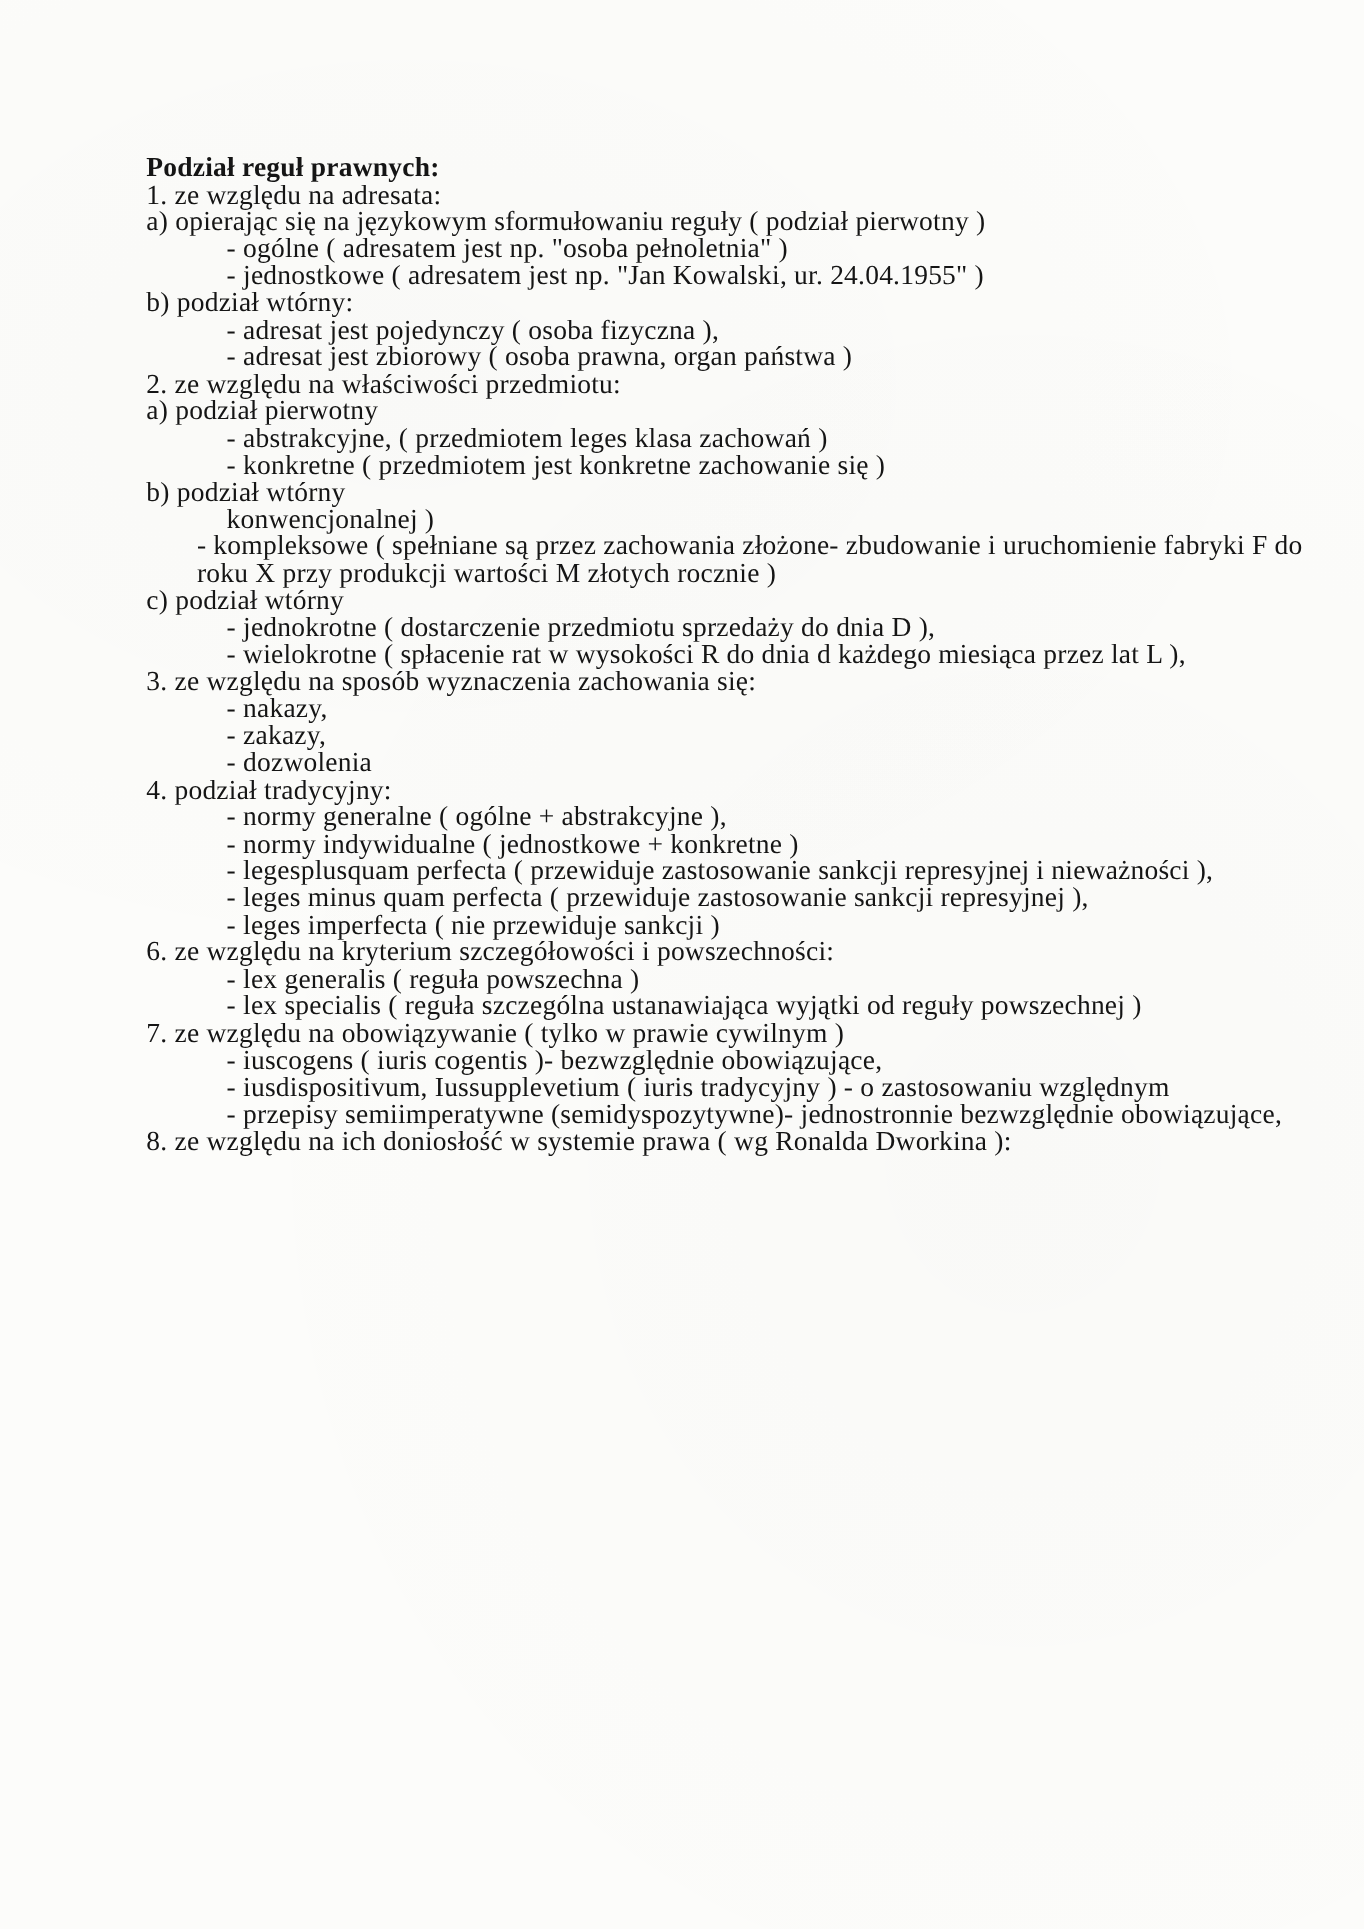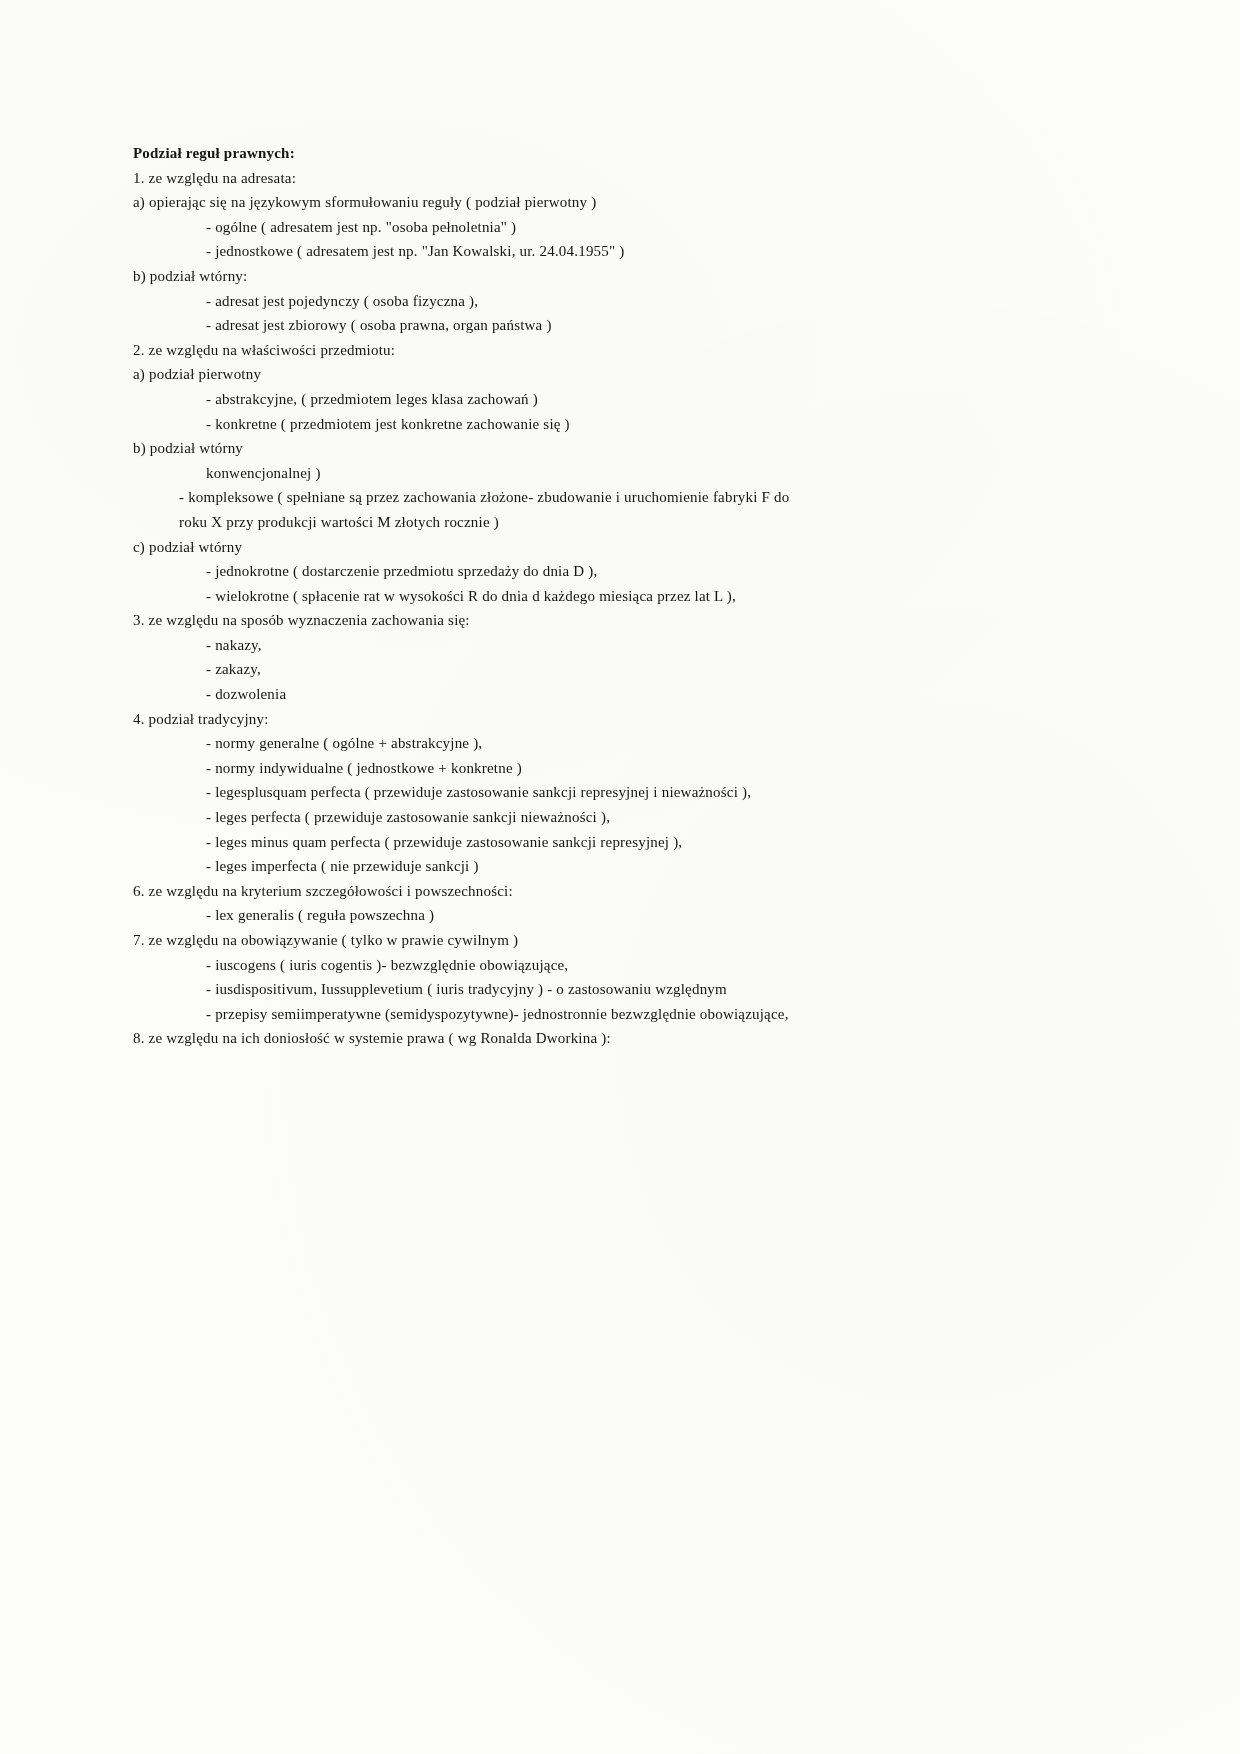--- a/index.html
+++ b/index.html
@@ -23,21 +23,21 @@
     background-image:
       radial-gradient(ellipse 900px 600px at 30% 20%, rgba(0,0,0,0.012), transparent),
       radial-gradient(ellipse 800px 900px at 75% 60%, rgba(0,0,0,0.010), transparent);
   }
   .doc-block {
     position: absolute;
     left: 133px;
     top: 141px;
     width: 1040px;
     color: #151515;
-    font-size: 15px;
+    font-size: 25px;
     line-height: 24.6px;
     letter-spacing: 0.2px;
   }
   .doc-heading {
     font-weight: bold;
     white-space: nowrap;
   }
   .line {
     white-space: nowrap;
   }
@@ -72,25 +72,25 @@
         <div class="line indent-1">- jednokrotne ( dostarczenie przedmiotu sprzedaży do dnia D ),</div>
         <div class="line indent-1">- wielokrotne ( spłacenie rat w wysokości R do dnia d każdego miesiąca przez lat L ),</div>
         <div class="line indent-0">3. ze względu na sposób wyznaczenia zachowania się:</div>
         <div class="line indent-1">- nakazy,</div>
         <div class="line indent-1">- zakazy,</div>
         <div class="line indent-1">- dozwolenia</div>
         <div class="line indent-0">4. podział tradycyjny:</div>
         <div class="line indent-1">- normy generalne ( ogólne + abstrakcyjne ),</div>
         <div class="line indent-1">- normy indywidualne ( jednostkowe + konkretne )</div>
         <div class="line indent-1">- legesplusquam perfecta ( przewiduje zastosowanie sankcji represyjnej i nieważności ),</div>
-        <div class="line indent-1">- leges perfecta ( przewiduje zastosowanie sankcji nieważności ),</div>
         <div class="line indent-1">- leges minus quam perfecta ( przewiduje zastosowanie sankcji represyjnej ),</div>
         <div class="line indent-1">- leges imperfecta ( nie przewiduje sankcji )</div>
         <div class="line indent-0">6. ze względu na kryterium szczegółowości i powszechności:</div>
         <div class="line indent-1">- lex generalis ( reguła powszechna )</div>
+        <div class="line indent-1">- lex specialis ( reguła szczególna ustanawiająca wyjątki od reguły powszechnej )</div>
         <div class="line indent-0">7. ze względu na obowiązywanie ( tylko w prawie cywilnym )</div>
         <div class="line indent-1">- iuscogens ( iuris cogentis )- bezwzględnie obowiązujące,</div>
         <div class="line indent-1">- iusdispositivum, Iussupplevetium ( iuris tradycyjny ) - o zastosowaniu względnym</div>
         <div class="line indent-1">- przepisy semiimperatywne (semidyspozytywne)- jednostronnie bezwzględnie obowiązujące,</div>
         <div class="line indent-0">8. ze względu na ich doniosłość w systemie prawa ( wg Ronalda Dworkina ):</div>
       </div>
   </div>
 </div>
 
 </body></html>

